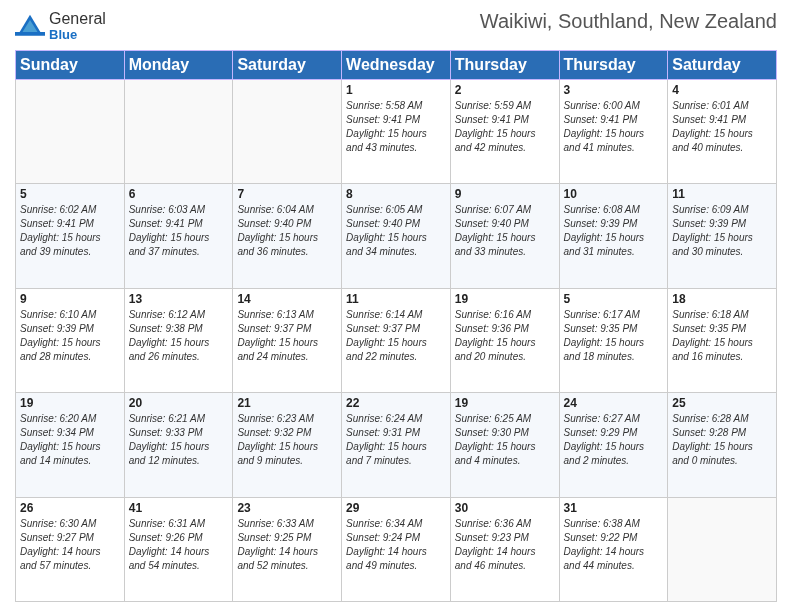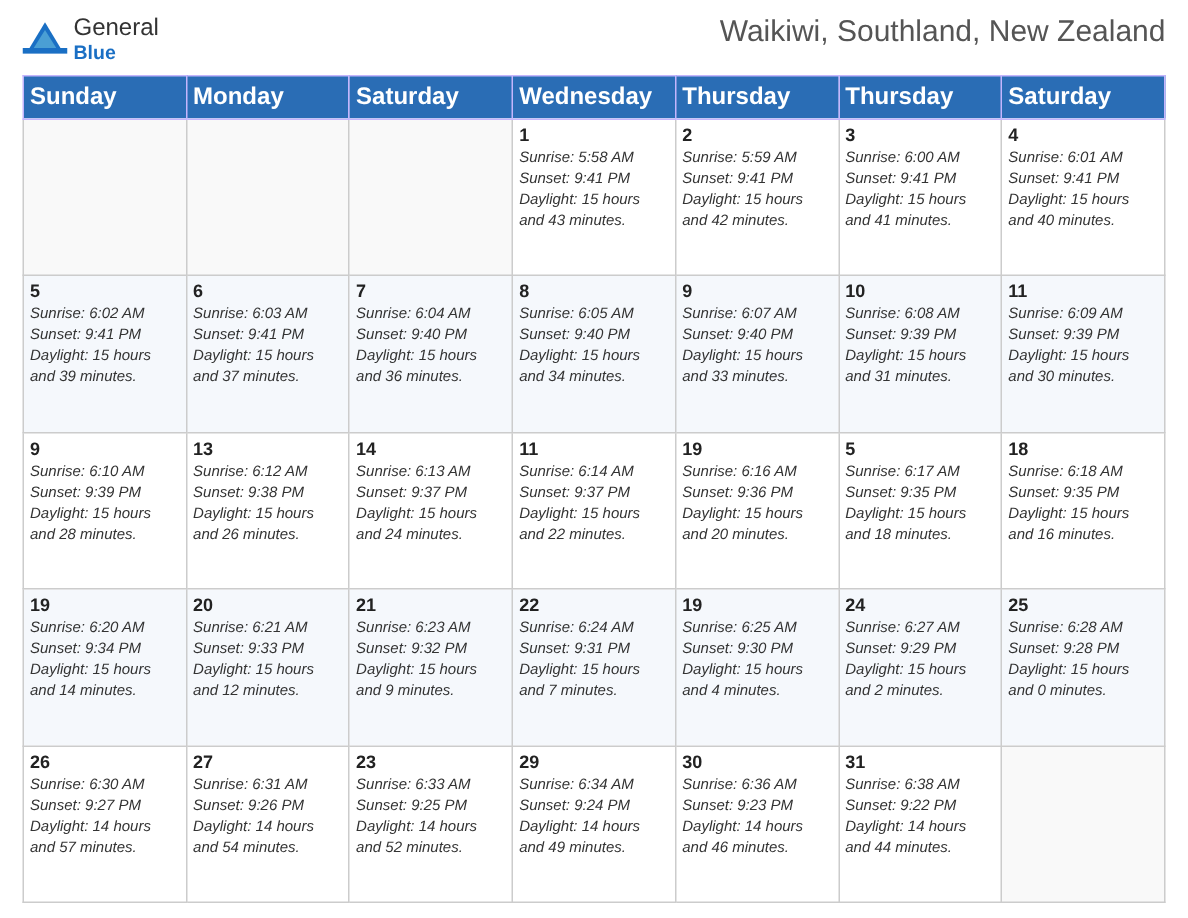--- a/index.html
+++ b/index.html
@@ -253,21 +253,21 @@
             <span class="day-number">25</span>
             <div class="day-info">Sunrise: 6:28 AM<br>Sunset: 9:28 PM<br>Daylight: 15 hours<br>and 0 minutes.</div>
           </td>
         </tr>
         <tr>
           <td>
             <span class="day-number">26</span>
             <div class="day-info">Sunrise: 6:30 AM<br>Sunset: 9:27 PM<br>Daylight: 14 hours<br>and 57 minutes.</div>
           </td>
           <td>
-            <span class="day-number">27</span>
+            <span class="day-number">41</span>
             <div class="day-info">Sunrise: 6:31 AM<br>Sunset: 9:26 PM<br>Daylight: 14 hours<br>and 54 minutes.</div>
           </td>
           <td>
             <span class="day-number">23</span>
             <div class="day-info">Sunrise: 6:33 AM<br>Sunset: 9:25 PM<br>Daylight: 14 hours<br>and 52 minutes.</div>
           </td>
           <td>
             <span class="day-number">29</span>
             <div class="day-info">Sunrise: 6:34 AM<br>Sunset: 9:24 PM<br>Daylight: 14 hours<br>and 49 minutes.</div>
           </td>

